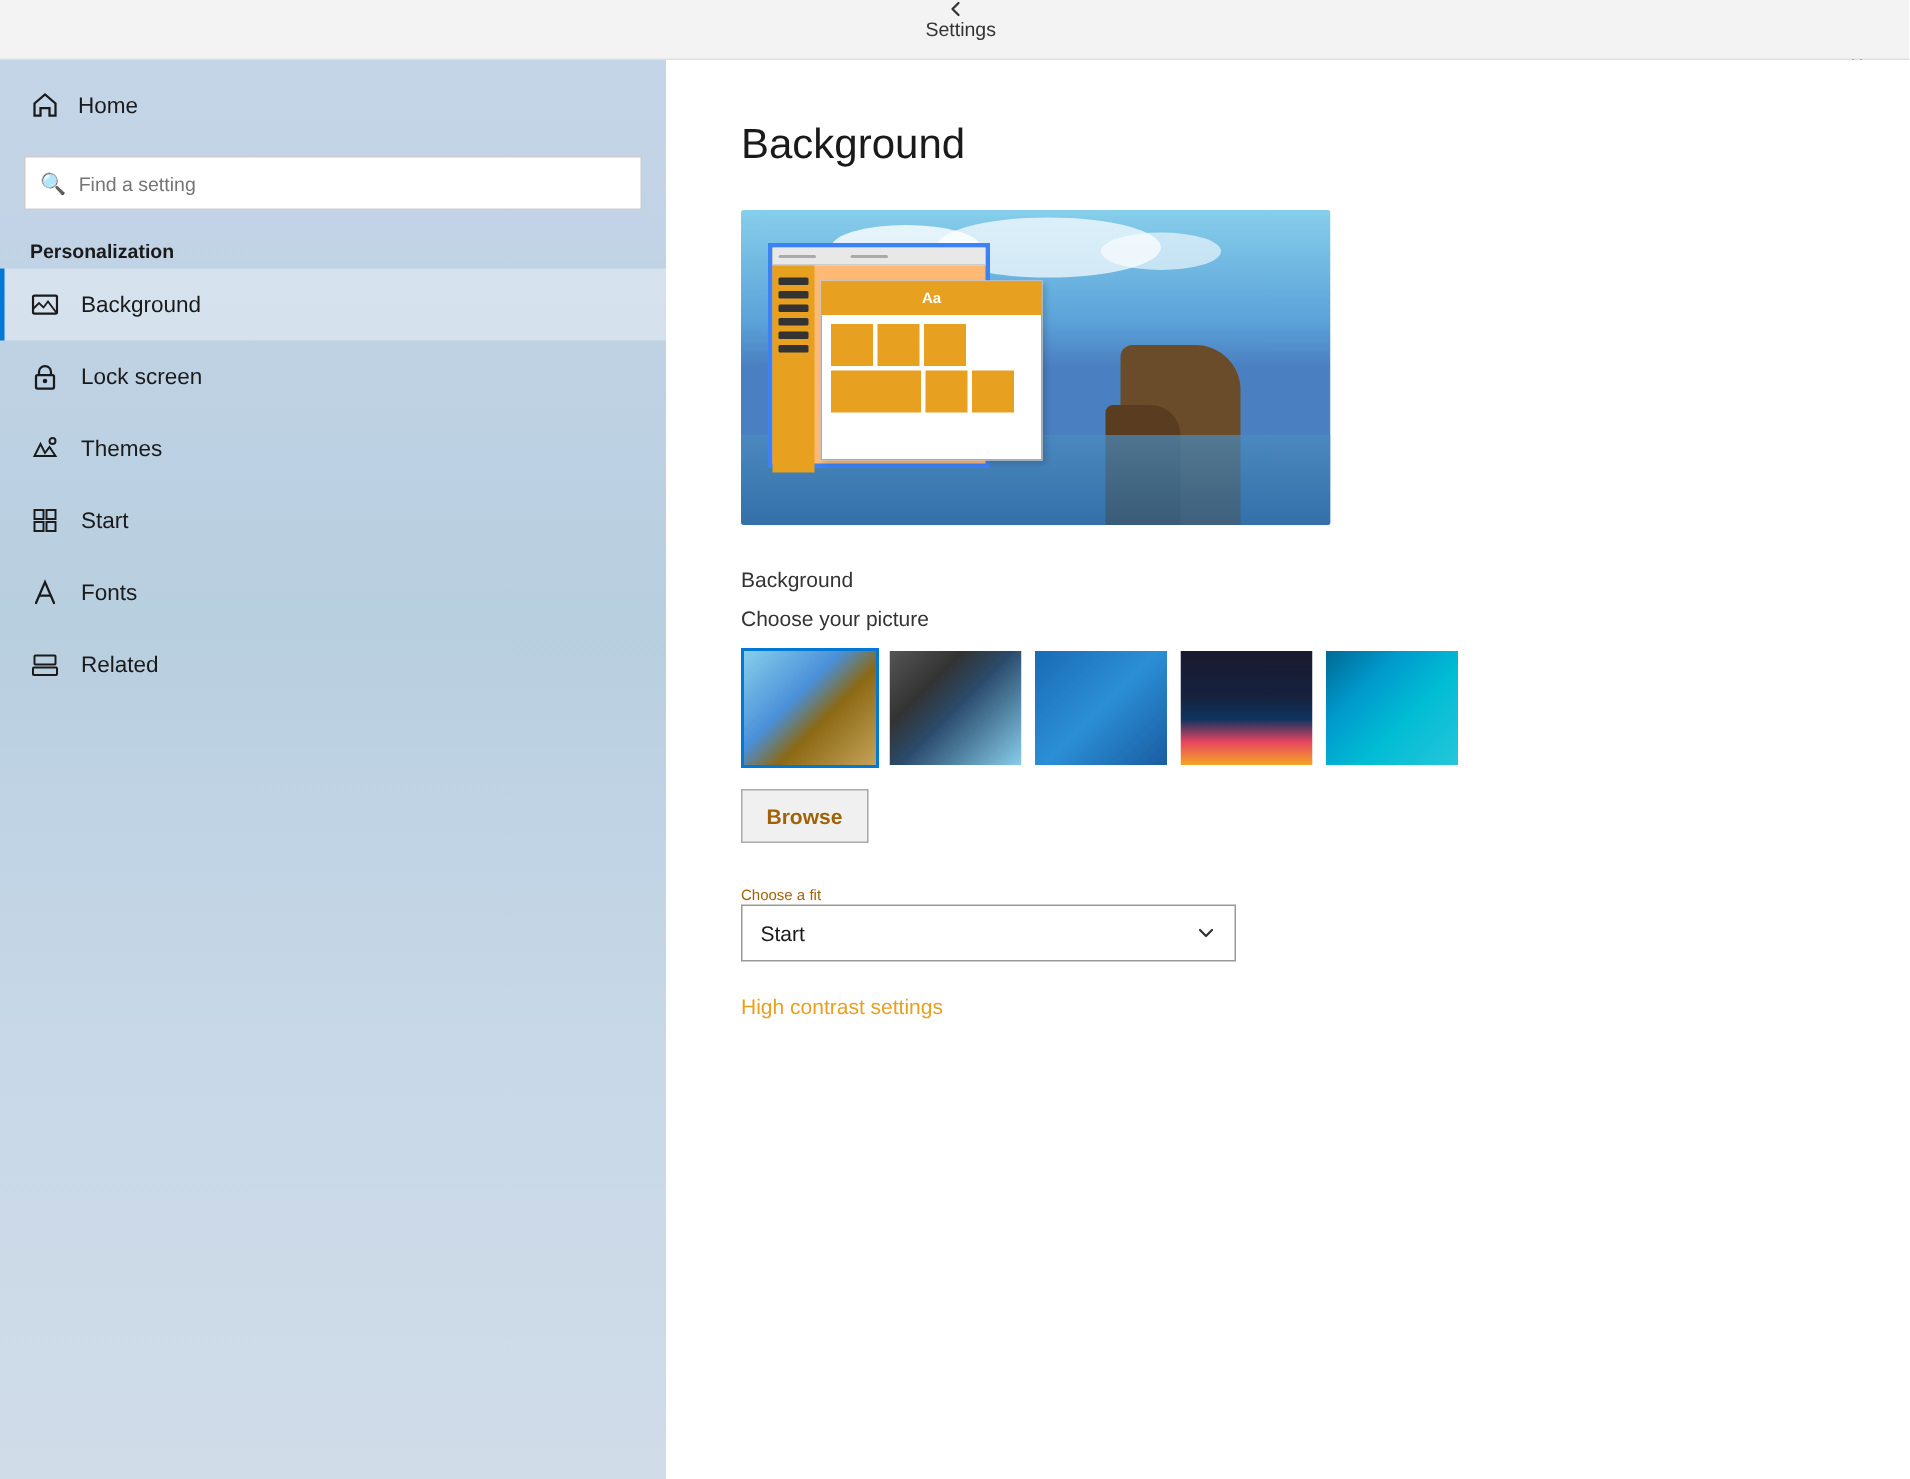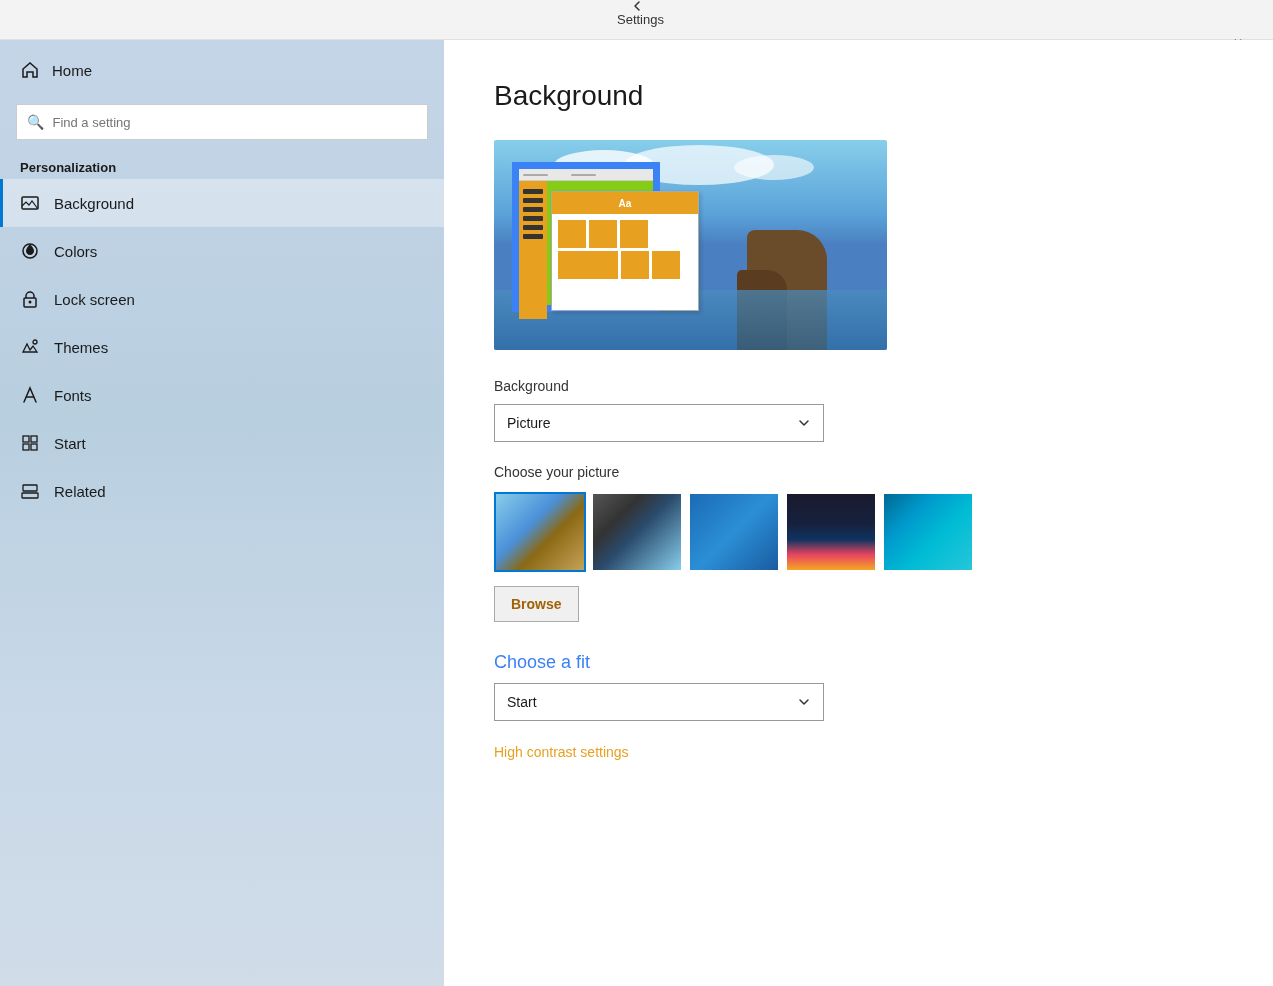--- a/index.html
+++ b/index.html
@@ -190,23 +190,22 @@
       cursor: pointer;
       font-size: 14px;
       color: #a16207;
       margin-bottom: 30px;
       display: inline-flex;
       align-items: center;
       font-weight: bold;
     }
 
     .choose-fit-label {
-      font-size: 18px;
-      color: #3b82f6;
-      margin-bottom: 10px;
+      font-size: 10px;
+      color: #a16207;
     }
 
     .related-settings-title {
       font-size: 20px;
       font-weight: 300;
       color: #1a1a1a;
       margin-top: 30px;
       margin-bottom: 14px;
     }
 
@@ -259,71 +258,62 @@
     <div class="sidebar-item active">
       <div class="sidebar-icon">
         <svg width="18" height="18" viewBox="0 0 18 18" fill="none">
           <rect x="1" y="3" width="16" height="12" rx="1" stroke="#1a1a1a" stroke-width="1.5" fill="none"></rect>
           <path d="M1 12L5 8L8 11L11 7L17 15" stroke="#1a1a1a" stroke-width="1.2" fill="none"></path>
         </svg>
       </div>
       <span>Background</span>
     </div>
 
-    <div class="sidebar-item">
-      <div class="sidebar-icon">
-        <svg width="18" height="18" viewBox="0 0 18 18" fill="none">
-          <circle cx="9" cy="9" r="7" stroke="#1a1a1a" stroke-width="1.5" fill="none"></circle>
-          <path d="M9 2C9 2 13 6 13 9C13 11.2 11.2 13 9 13C6.8 13 5 11.2 5 9C5 6 9 2 9 2Z" fill="#1a1a1a"></path>
-        </svg>
-      </div>
-      <span>Colors</span>
-    </div>
 
     <div class="sidebar-item">
       <div class="sidebar-icon">
         <svg width="18" height="18" viewBox="0 0 18 18" fill="none">
           <rect x="3" y="8" width="12" height="9" rx="1" stroke="#1a1a1a" stroke-width="1.5" fill="none"></rect>
           <path d="M5 8V6C5 3.8 6.8 2 9 2C11.2 2 13 3.8 13 6V8" stroke="#1a1a1a" stroke-width="1.5" fill="none"></path>
           <circle cx="9" cy="12" r="1.5" fill="#1a1a1a"></circle>
         </svg>
       </div>
       <span>Lock screen</span>
     </div>
 
     <div class="sidebar-item">
       <div class="sidebar-icon">
         <svg width="18" height="18" viewBox="0 0 18 18" fill="none">
           <path d="M2 14L6 6L9 12L12 8L16 14H2Z" stroke="#1a1a1a" stroke-width="1.3" fill="none"></path>
           <circle cx="14" cy="4" r="2" stroke="#1a1a1a" stroke-width="1.3" fill="none"></circle>
         </svg>
       </div>
       <span>Themes</span>
-    </div>
-
-    <div class="sidebar-item">
-      <div class="sidebar-icon">
-        <svg width="18" height="18" viewBox="0 0 18 18" fill="none">
-          <path d="M3 16L9 2L15 16" stroke="#1a1a1a" stroke-width="1.5" stroke-linecap="round"></path>
-          <path d="M5.5 11H12.5" stroke="#1a1a1a" stroke-width="1.5" stroke-linecap="round"></path>
-        </svg>
-      </div>
-      <span>Fonts</span>
     </div>
 
     <div class="sidebar-item">
       <div class="sidebar-icon">
         <svg width="18" height="18" viewBox="0 0 18 18" fill="none">
           <rect x="2" y="2" width="6" height="6" stroke="#1a1a1a" stroke-width="1.3" fill="none"></rect>
           <rect x="10" y="2" width="6" height="6" stroke="#1a1a1a" stroke-width="1.3" fill="none"></rect>
           <rect x="2" y="10" width="6" height="6" stroke="#1a1a1a" stroke-width="1.3" fill="none"></rect>
           <rect x="10" y="10" width="6" height="6" stroke="#1a1a1a" stroke-width="1.3" fill="none"></rect>
         </svg>
       </div>
       <span>Start</span>
+    </div>
+
+    <div class="sidebar-item">
+      <div class="sidebar-icon">
+        <svg width="18" height="18" viewBox="0 0 18 18" fill="none">
+          <path d="M3 16L9 2L15 16" stroke="#1a1a1a" stroke-width="1.5" stroke-linecap="round"></path>
+          <path d="M5.5 11H12.5" stroke="#1a1a1a" stroke-width="1.5" stroke-linecap="round"></path>
+        </svg>
+      </div>
+      <span>Fonts</span>
     </div>
 
     <div class="sidebar-item">
       <div class="sidebar-icon">
         <svg width="18" height="18" viewBox="0 0 18 18" fill="none">
           <rect x="1" y="11" width="16" height="5" rx="0.5" stroke="#1a1a1a" stroke-width="1.3" fill="none"></rect>
           <rect x="2" y="3" width="14" height="6" rx="0.5" stroke="#1a1a1a" stroke-width="1.3" fill="none"></rect>
         </svg>
       </div>
       <span>Related</span>
@@ -344,21 +334,21 @@
 
       <div style="position: absolute; top: 10px; left: 60px; width: 100px; height: 30px; background: rgba(255,255,255,0.8); border-radius: 50%;"></div>
       <div style="position: absolute; top: 5px; left: 130px; width: 150px; height: 40px; background: rgba(255,255,255,0.7); border-radius: 50%;"></div>
       <div style="position: absolute; top: 15px; left: 240px; width: 80px; height: 25px; background: rgba(255,255,255,0.6); border-radius: 50%;"></div>
 
       <div style="position: absolute; bottom: 0; right: 60px; width: 80px; height: 120px; background: #6b4c2a; border-radius: 8px 30px 0 0;"></div>
       <div style="position: absolute; bottom: 0; right: 100px; width: 50px; height: 80px; background: #5a3d20; border-radius: 5px 20px 0 0;"></div>
 
       <div style="position: absolute; bottom: 0; left: 0; right: 0; height: 60px; background: linear-gradient(180deg, #4a8cbf 0%, #2a6a9f 100%); opacity: 0.7;"></div>
 
-      <div style="position: absolute; top: 22px; left: 18px; width: 148px; height: 150px; background: #84cc16; border: 7px solid #3b82f6;">
+      <div style="position: absolute; top: 22px; left: 18px; width: 148px; height: 150px; background: #fdba74; border: 3px solid #3b82f6;">
 
         <div style="height: 12px; background: #e8e8e8; border-bottom: 1px solid #ccc; display: flex; align-items: center; padding: 0 4px; gap: 3px;">
           <div style="height: 2px; width: 25px; background: #aaa; border-radius: 1px;"></div>
           <div style="height: 2px; width: 25px; background: #aaa; border-radius: 1px; margin-left: 20px;"></div>
         </div>
 
         <div style="position: absolute; top: 12px; left: 0; width: 28px; height: 138px; background: #e8a020; display: flex; flex-direction: column; gap: 4px; padding: 8px 4px;">
           <div style="height: 5px; background: #333; border-radius: 1px;"></div>
           <div style="height: 5px; background: #333; border-radius: 1px;"></div>
           <div style="height: 5px; background: #333; border-radius: 1px;"></div>
@@ -380,28 +370,20 @@
             <div style="width: 60px; height: 28px; background: #e8a020;"></div>
             <div style="width: 28px; height: 28px; background: #e8a020;"></div>
             <div style="width: 28px; height: 28px; background: #e8a020;"></div>
           </div>
         </div>
       </div>
     </div>
 
     
     <div class="section-label">Background</div>
-    <div class="dropdown">
-      <span>Picture</span>
-      <span>
-        <svg width="14" height="14" viewBox="0 0 14 14" fill="none">
-          <path d="M3 5L7 9L11 5" stroke="#333" stroke-width="1.5" stroke-linecap="round" stroke-linejoin="round"></path>
-        </svg>
-      </span>
-    </div>
 
     
     <div class="choose-picture-label">Choose your picture</div>
     <div class="picture-row">
       <div class="picture-thumb selected">
         <div class="thumb-img thumb-beach1"></div>
       </div>
       <div class="picture-thumb">
         <div class="thumb-img thumb-arch"></div>
       </div>

